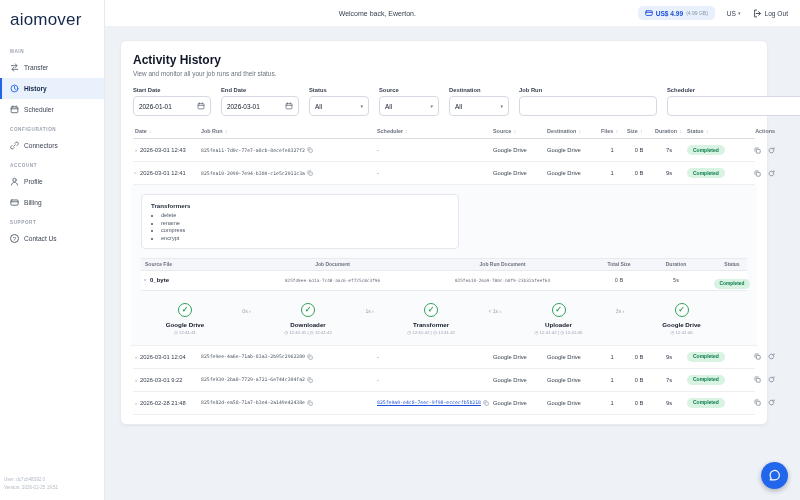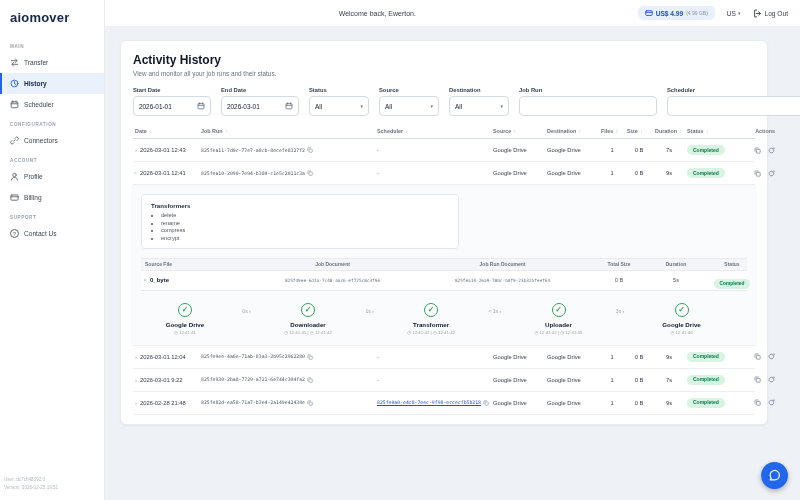--- a/index.html
+++ b/index.html
@@ -2,21 +2,21 @@
 <html><head>
 <meta charset="utf-8">
 <style>
   *{margin:0;padding:0;box-sizing:border-box}
   html,body{width:800px;height:500px;overflow:hidden}
   body{font-family:"Liberation Sans",sans-serif;background:#eef1f6;display:flex;position:relative;color:#374151}
   svg{display:block}
 
   
   .sidebar{width:105px;background:#fff;border-right:1px solid #e7eaef;height:500px;position:relative;flex:none;padding-top:7px}
-  .logo{font-size:13px;font-weight:bold;color:#16294b;padding:3px 10px 12px;letter-spacing:.2px}
+  .logo{font-size:17px;font-weight:normal;color:#16294b;padding:3px 10px 12px;letter-spacing:.2px}
   .nav-label{font-size:4.6px;color:#9aa3b2;letter-spacing:.6px;text-transform:uppercase;padding:7px 10px 3px;font-weight:bold}
   .nav-item{display:flex;align-items:center;gap:5px;padding:6px 8px;font-size:6.6px;color:#3c4454;border-left:2.5px solid transparent;cursor:pointer}
   .nav-item .ic{color:#5b6472;flex:none}
   .nav-item.active{background:#e9f1fd;border-left-color:#2563eb;color:#15294b;font-weight:bold}
   .nav-item.active .ic{color:#2563eb}
   .qmark{width:9px;height:9px;border:1px solid currentColor;border-radius:50%;font-size:6px;display:flex;align-items:center;justify-content:center;line-height:1}
   .foot{position:absolute;left:4px;bottom:7px;font-size:4.6px;color:#b3bac6;line-height:1.9}
 
   
   .main{flex:1;display:flex;flex-direction:column;min-width:0}

